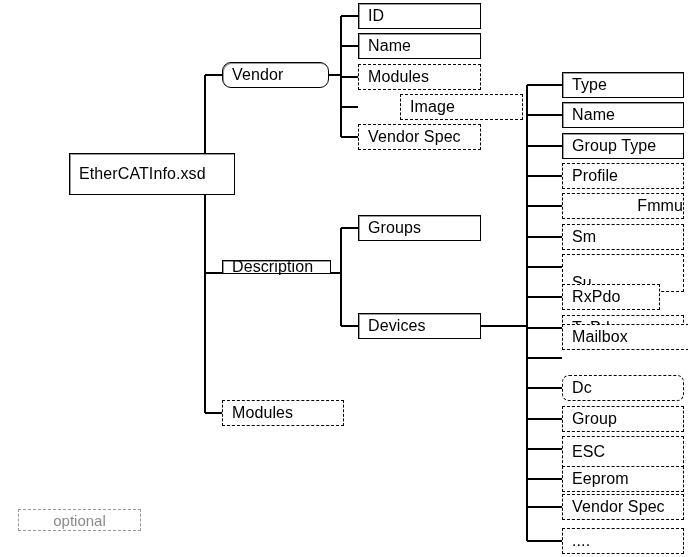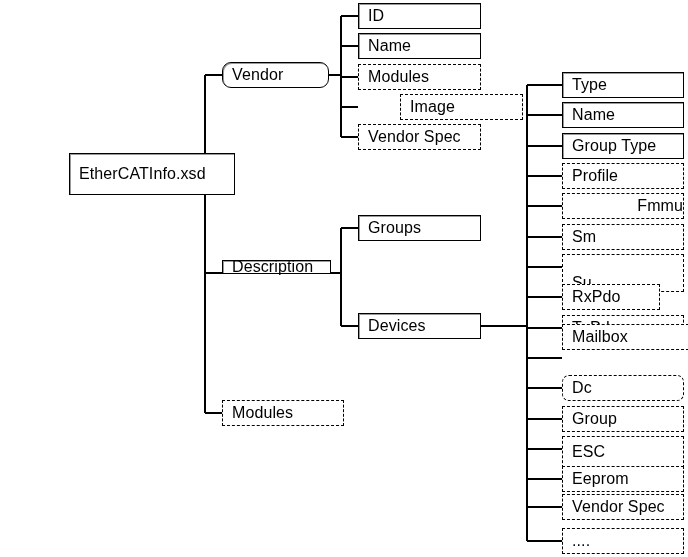--- a/index.html
+++ b/index.html
@@ -182,14 +182,17 @@
         <span>Eeprom</span>
       </div>
       <div class="node dashed" style="left: 562px; top: 494px; width: 122px; height: 26px;">
         <span>Vendor Spec</span>
       </div>
       <div class="node dashed" style="left: 562px; top: 528px; width: 122px; height: 26px;">
         <span>....</span>
       </div>
     </div>
 
+  <div class="legend-box dashed" style="left:18px; top:509px; width:123px; height:22px;">
+    <span>optional</span>
+  </div>
 
 </div>
 
 </body></html>

